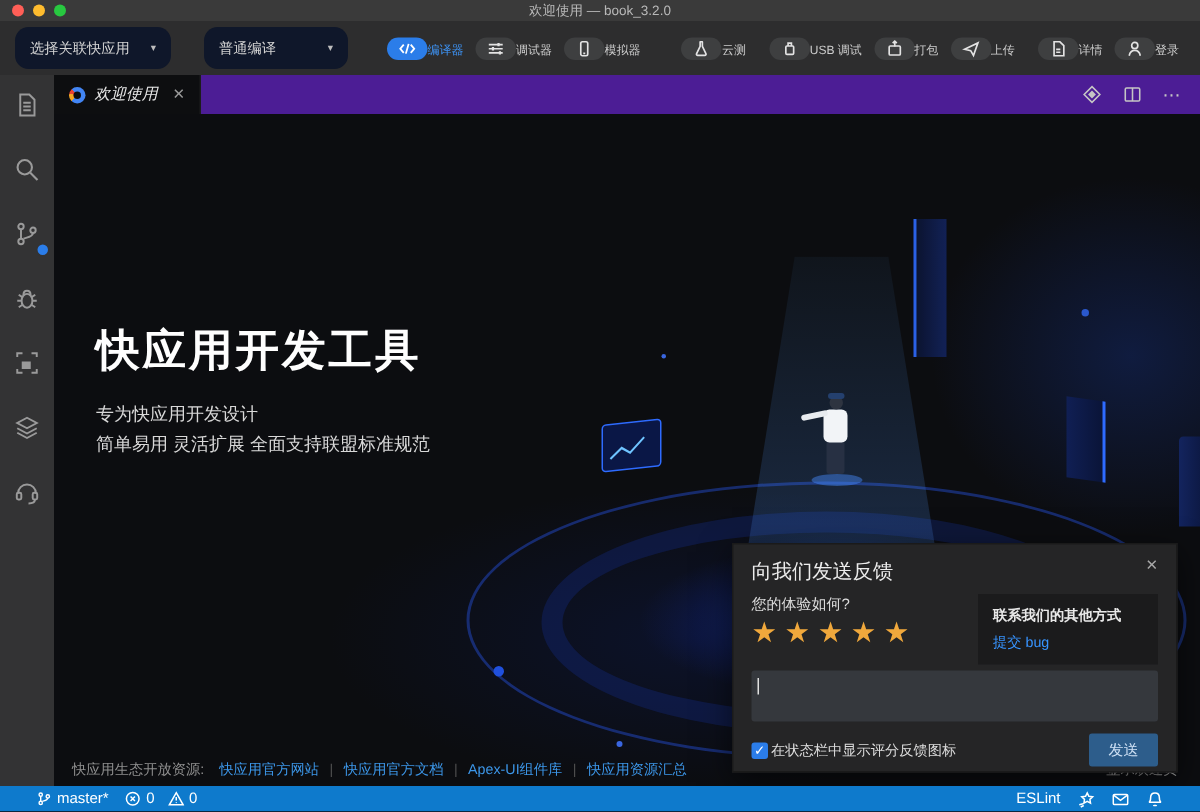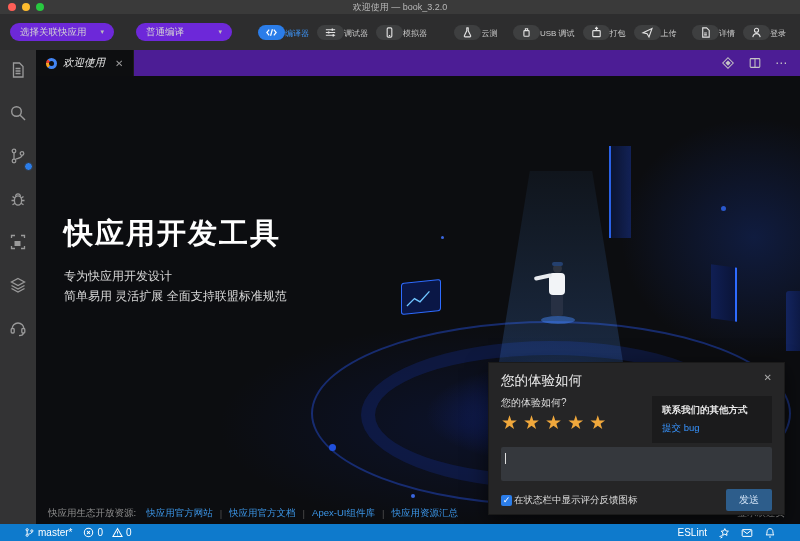--- a/index.html
+++ b/index.html
@@ -12,21 +12,21 @@
     position:relative; flex:0 0 auto; }
   .lights { display:flex; gap:6px; margin-left:8px; }
   .light { width:8px; height:8px; border-radius:50%; }
   .light.r{background:#ff5f57}.light.y{background:#febc2e}.light.g{background:#28c840}
   .win-title { position:absolute; left:0; right:0; text-align:center; font-size:9px;
     color:#b8b8b8; line-height:14px; }
 
   
   .toolbar { height:36px; background:#2d2d2e; display:flex; align-items:center;
     padding:0 10px; flex:0 0 auto; }
-  .dropdown { height:18px; min-width:104px; background:#6d28d9; border-radius:9px;
+  .dropdown { height:28px; min-width:104px; background:#0f172a; border-radius:9px;
     display:flex; align-items:center; justify-content:space-between; padding:0 10px;
     color:#d4d4d4; font-size:9.5px; margin-right:22px; cursor:pointer; }
   .dropdown .caret { font-size:7px; color:#bdbdbd; margin-left:14px; }
   .tb-spacer { flex:1; }
   .tb-action { display:flex; flex-direction:row; align-items:center; margin:0 4px; cursor:pointer; }
   .tb-pill { width:27px; height:15px; border-radius:8px; background:#3e3f40;
     display:flex; align-items:center; justify-content:center; color:#e3e3e3; }
   .tb-label { font-size:8px; color:#cccccc; margin-top:2px; white-space:nowrap; }
   .tb-action.active .tb-pill { background:#2b7de9; color:#fff; }
   .tb-action.active .tb-label { color:#3d93f5; }
@@ -403,21 +403,21 @@
           <div class="slab-right"></div>
           <div class="slab-far"></div>
           <div class="dot d1"></div>
           <div class="dot d2"></div>
           <div class="dot d3"></div>
           <div class="dot d4"></div>
         </div>
 
         <div class="feedback">
           <div class="fb-head">
-            <span class="fb-title">您的体验如何</span>
+            <span class="fb-title">向我们发送反馈</span>
             <span class="fb-close">✕</span>
           </div>
           <div class="fb-body">
             <div class="fb-left">
               <div class="fb-q">您的体验如何?</div>
               <div class="stars">
                 <span class="star">★</span>
                 <span class="star">★</span>
                 <span class="star">★</span>
                 <span class="star">★</span>

